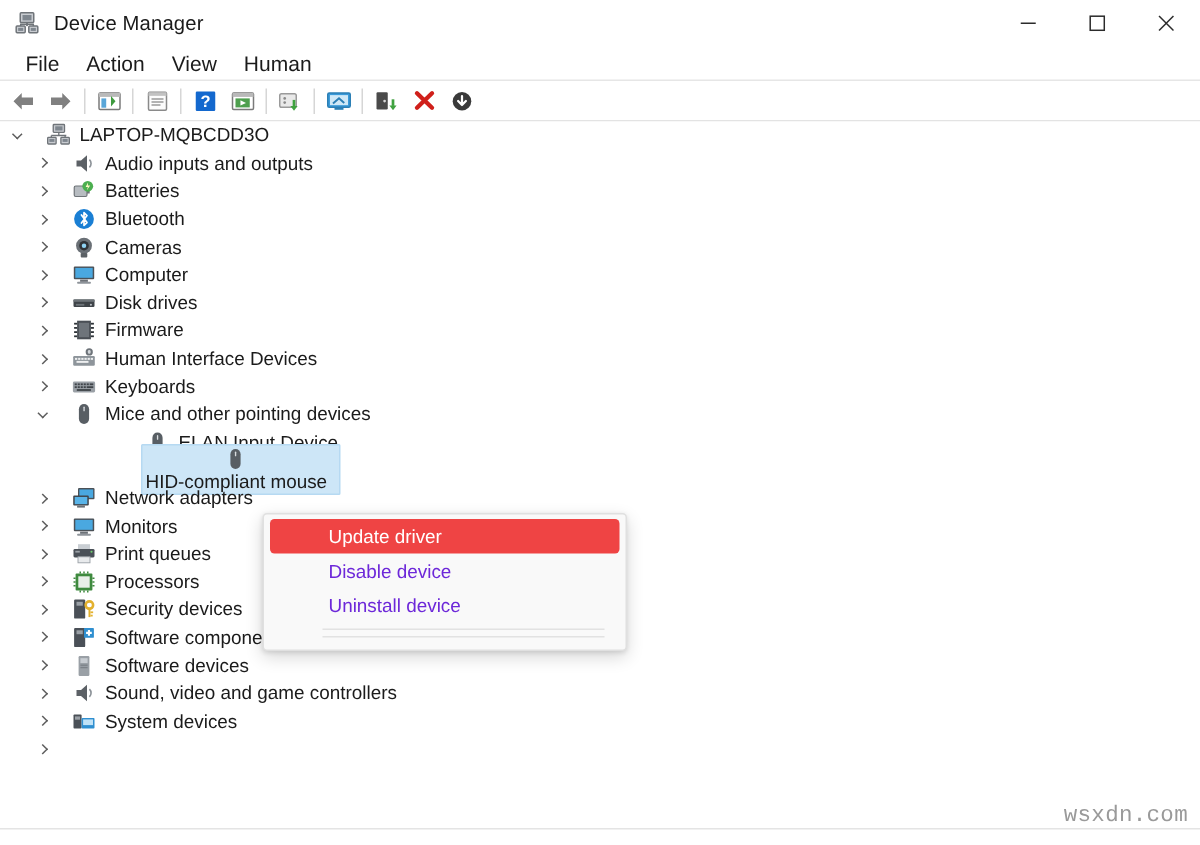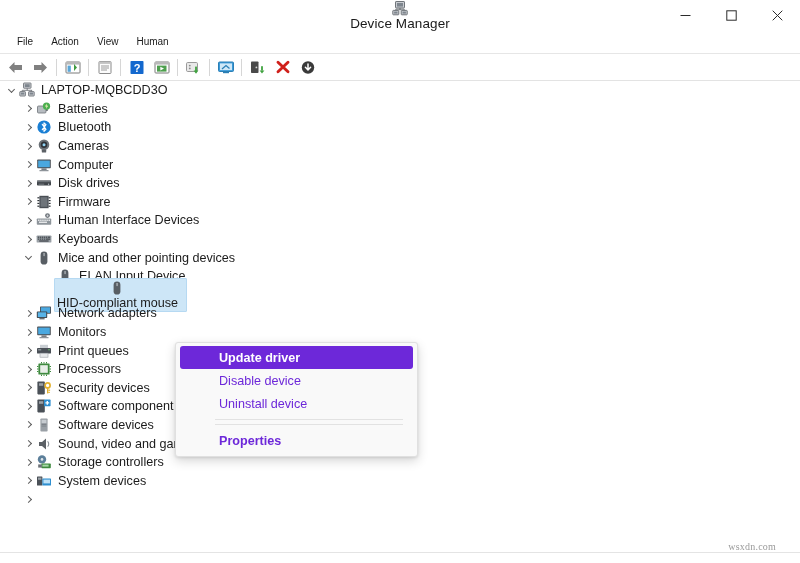--- a/index.html
+++ b/index.html
@@ -17,21 +17,20 @@
     -webkit-font-smoothing: antialiased;
   }
 
   
   .titlebar {
     height: 30px;
     display: flex;
     align-items: center;
     background: #ffffff;
     position: relative;
-    flex-direction: column;
   }
   .app-icon {
     width: 16px;
     height: 16px;
     margin-left: 10px;
     margin-right: 10px;
     flex: 0 0 auto;
     position: relative;
   }
   .title-text {
@@ -60,21 +59,21 @@
   
   .menubar {
     height: 23px;
     display: flex;
     align-items: center;
     padding-left: 8px;
     background: #ffffff;
     border-bottom: 1px solid #e6e6e6;
   }
   .menu-item {
-    font-size: 10px;
+    font-size: 14px;
     color: #1b1b1b;
     padding: 2px 9px;
     cursor: default;
   }
 
   
   .toolbar {
     height: 26px;
     display: flex;
     align-items: center;
@@ -110,20 +109,21 @@
   }
   .row {
     height: 18.6px;
     display: flex;
     align-items: center;
     font-size: 12.6px;
     color: #1b1b1b;
     white-space: nowrap;
     cursor: default;
     position: relative;
+    gap: 12px;
   }
   .row .chev {
     width: 13px;
     height: 13px;
     flex: 0 0 auto;
     display: flex;
     align-items: center;
     justify-content: center;
     color: #5a5a5a;
     font-size: 8px;
@@ -145,21 +145,21 @@
   }
   .label-wrap {
     display: flex;
     align-items: center;
     padding: 1px 4px 1px 2px;
     border: 1px solid transparent;
     margin-left: -2px;
   }
   .lvl0 { padding-left: 5px; }
   .lvl1 { padding-left: 22px; }
-  .lvl2 { padding-left: 56px; }
+  .lvl2 { padding-left: 56px; margin-left: 40px; }
 
   
   .chev-right::before {
     content: "";
     display: block;
     width: 4px; height: 4px;
     border-right: 1.2px solid #5d5d5d;
     border-bottom: 1.2px solid #5d5d5d;
     transform: rotate(-45deg);
     margin-left: -1px;
@@ -192,46 +192,45 @@
     display: flex;
     align-items: center;
     padding-left: 39px;
     font-size: 12.6px;
     color: #6d28d9;
     cursor: default;
     margin: 0 4px;
     border-radius: 3px;
   }
   .ctx-item.hl {
-    background: #6d28d9;
+    background: #ef4444;
     color: #ffffff;
-    font-weight: bold;
   }
   .ctx-item.bold { font-weight: bold; }
   .ctx-sep {
     height: 1px;
     background: #e2e2e2;
     margin: 4px 14px 4px 39px;
   }
 
   
   .statusbar {
     position: absolute;
     left: 0; right: 0; bottom: 0;
     height: 10px;
     border-top: 1px solid #e4e4e4;
     background: #ffffff;
   }
   .watermark {
     position: absolute;
-    right: 24px;
+    right: 8px;
     bottom: 11px;
-    font-size: 10px;
+    font-size: 15px;
     color: #9a9a9a;
-    font-family: Liberation Serif, serif;
+    font-family: Liberation Mono, monospace;
     letter-spacing: 0.2px;
   }
 </style>
 </head>
 <body>
 
 <div class="titlebar">
   <div class="app-icon">
     <svg width="16" height="16" viewBox="0 0 16 16">
       <rect x="3.5" y="1.5" width="9" height="6.5" rx="0.6" fill="#c9ccd1" stroke="#6f7479" stroke-width="1"></rect>
@@ -390,20 +389,32 @@
           <rect x="9.6" y="9.6" width="5.6" height="4.4" rx="0.5" fill="#c9ccd1" stroke="#6f7479" stroke-width="0.9"></rect>
           <rect x="1.9" y="10.6" width="3.4" height="2" fill="#7e868e"></rect>
           <rect x="10.7" y="10.6" width="3.4" height="2" fill="#7e868e"></rect>
           <path d="M3.2 8.3 L3.2 9.6 M12.4 8.3 L12.4 9.6" stroke="#6f7479" stroke-width="0.9"></path>
         </svg>
       </span>
       <span class="label">LAPTOP-MQBCDD3O</span>
     </div>
   </div>
 
+  <div class="row lvl1">
+    <span class="chev chev-right"></span>
+    <div class="label-wrap">
+      <span class="ico">
+        <svg width="16" height="16" viewBox="0 0 16 16">
+          <path d="M3 6 L6 6 L10 2.5 L10 13.5 L6 10 L3 10 Z" fill="#5c6166"></path>
+          <path d="M11.6 5.4 A3.6 3.6 0 0 1 11.6 10.6" fill="none" stroke="#8d9399" stroke-width="1.1"></path>
+        </svg>
+      </span>
+      <span class="label">Audio inputs and outputs</span>
+    </div>
+  </div>
 
   <div class="row lvl1">
     <span class="chev chev-right"></span>
     <div class="label-wrap">
       <span class="ico">
         <svg width="16" height="16" viewBox="0 0 16 16">
           <rect x="1.5" y="5" width="8.5" height="7" rx="1" fill="#b7bcc1" stroke="#6f7479" stroke-width="0.8"></rect>
           <rect x="10" y="7" width="1.8" height="3" fill="#6f7479"></rect>
           <circle cx="10.5" cy="5.2" r="3.6" fill="#4caf50"></circle>
           <path d="M10.7 2.6 L9.1 5.6 L10.6 5.6 L9.9 7.9 L12.1 4.7 L10.6 4.7 Z" fill="#fff9c4"></path>
@@ -708,35 +719,20 @@
       <span class="ico">
         <svg width="16" height="16" viewBox="0 0 16 16">
           <path d="M3 6 L6 6 L10 2.5 L10 13.5 L6 10 L3 10 Z" fill="#5c6166"></path>
           <path d="M11.6 5.4 A3.6 3.6 0 0 1 11.6 10.6" fill="none" stroke="#8d9399" stroke-width="1.1"></path>
         </svg>
       </span>
       <span class="label">Sound, video and game controllers</span>
     </div>
   </div>
 
-  <div class="row lvl1">
-    <span class="chev chev-right"></span>
-    <div class="label-wrap">
-      <span class="ico">
-        <svg width="16" height="16" viewBox="0 0 16 16">
-          <circle cx="6" cy="5.4" r="4.2" fill="#5c7f9a"></circle>
-          <circle cx="6" cy="5.4" r="1.3" fill="#dfe5ea"></circle>
-          <rect x="5.4" y="9.6" width="9.4" height="4.6" rx="0.6" fill="#3f8a3f"></rect>
-          <rect x="6.4" y="10.6" width="6.2" height="2" fill="#a8d8a8"></rect>
-          <rect x="2.2" y="10.4" width="3.6" height="3.2" fill="#6b7177"></rect>
-        </svg>
-      </span>
-      <span class="label">Storage controllers</span>
-    </div>
-  </div>
 
   <div class="row lvl1">
     <span class="chev chev-right"></span>
     <div class="label-wrap">
       <span class="ico">
         <svg width="16" height="16" viewBox="0 0 16 16">
           <rect x="1" y="3.4" width="5.4" height="9.2" rx="0.6" fill="#4a5057"></rect>
           <rect x="2" y="4.6" width="3.4" height="2.2" fill="#9aa0a6"></rect>
           <rect x="6.4" y="5.6" width="8.6" height="7" rx="0.6" fill="#2f8fd0"></rect>
           <rect x="7.4" y="6.6" width="6.6" height="3.8" fill="#bfe2f7"></rect>
@@ -751,17 +747,16 @@
   </div>
 
 </div>
 
 <div class="ctxmenu">
   <div class="ctx-item hl">Update driver</div>
   <div class="ctx-item">Disable device</div>
   <div class="ctx-item">Uninstall device</div>
   <div class="ctx-sep"></div>
   <div class="ctx-sep"></div>
-  <div class="ctx-item bold">Properties</div>
 </div>
 
 <div class="statusbar"></div>
 <div class="watermark">wsxdn.com</div>
 
 </body></html>

